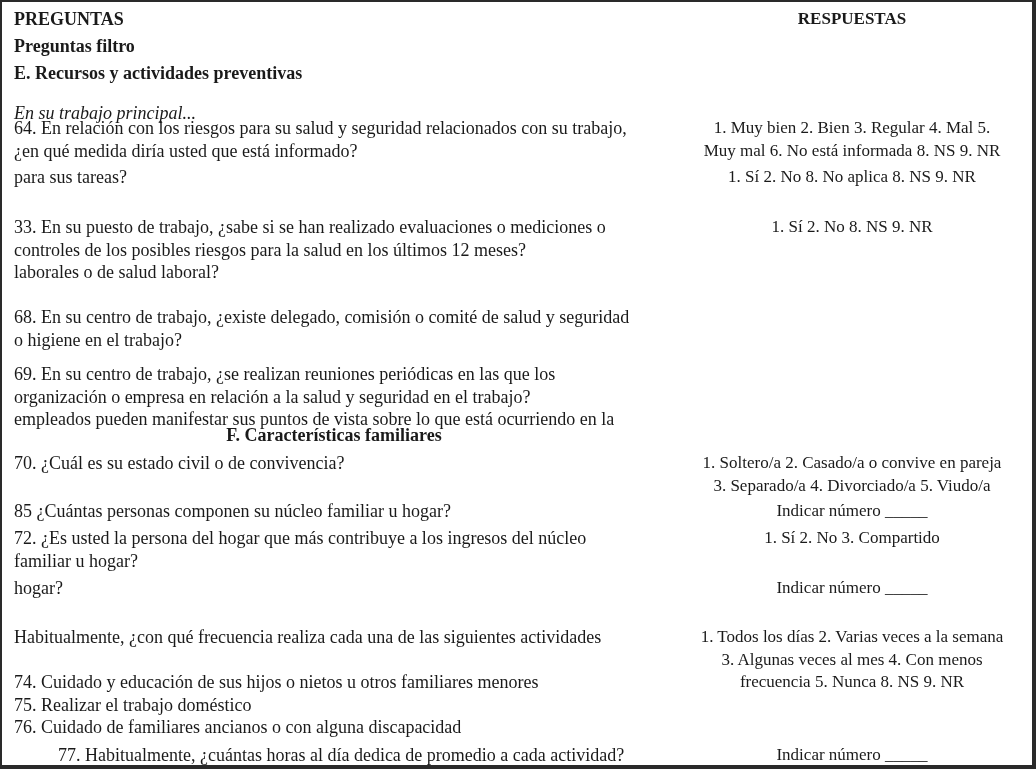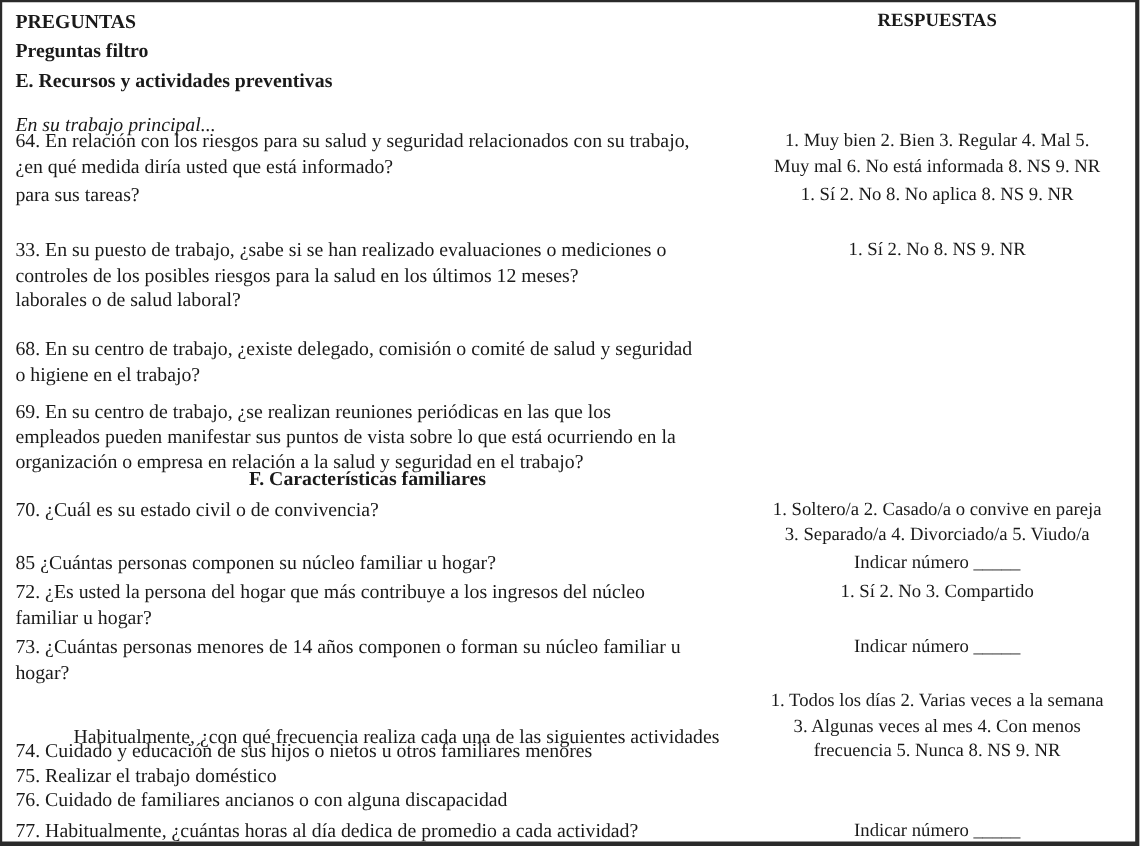--- a/index.html
+++ b/index.html
@@ -53,22 +53,22 @@
   <span class="line">laborales o de salud laboral?</span>
 </div>
 
 <div class="q" style="top:306px;">
   <span class="line">68. En su centro de trabajo, ¿existe delegado, comisión o comité de salud y seguridad</span>
   <span class="line">o higiene en el trabajo?</span>
 </div>
 
 <div class="q" style="top:338px;margin-top:25px;">
   <span class="line">69. En su centro de trabajo, ¿se realizan reuniones periódicas en las que los</span>
+  <span class="line">organización o empresa en relación a la salud y seguridad en el trabajo?</span>
   <span class="line">empleados pueden manifestar sus puntos de vista sobre lo que está ocurriendo en la</span>
-  <span class="line">organización o empresa en relación a la salud y seguridad en el trabajo?</span>
 </div>
 
 <div class="q bold" style="top:424px;text-align:center;">F. Características familiares</div>
 
 <div class="q" style="top:452px;">
   <span class="line">70. ¿Cuál es su estado civil o de convivencia?</span>
 </div>
 <div class="a" style="top:452px;">
   <span class="line">1. Soltero/a 2. Casado/a o convive en pareja</span>
   <span class="line">3. Separado/a 4. Divorciado/a 5. Viudo/a</span>
@@ -83,33 +83,32 @@
 
 <div class="q" style="top:527px;">
   <span class="line">72. ¿Es usted la persona del hogar que más contribuye a los ingresos del núcleo</span>
   <span class="line">familiar u hogar?</span>
 </div>
 <div class="a" style="top:527px;">
   <span class="line">1. Sí 2. No 3. Compartido</span>
 </div>
 
 <div class="q" style="top:577px;">
-  <span class="line">73. ¿Cuántas personas menores de 14 años componen o forman su núcleo familiar u</span>
   <span class="line">hogar?</span>
 </div>
 <div class="a" style="top:577px;">
   <span class="line">Indicar número _____</span>
 </div>
 
-<div class="q" style="top:658px;text-align:right;">
+<div class="q" style="top:626px;">
   <span class="line">Habitualmente, ¿con qué frecuencia realiza cada una de las siguientes actividades</span>
 </div>
 <div class="a" style="top:626px;">
   <span class="line">1. Todos los días 2. Varias veces a la semana</span>
   <span class="line">3. Algunas veces al mes 4. Con menos</span>
   <span class="line">frecuencia 5. Nunca 8. NS 9. NR</span>
 </div>
 <div class="q" style="top:671px;">74. Cuidado y educación de sus hijos o nietos u otros familiares menores</div>
 <div class="q" style="top:694px;">75. Realizar el trabajo doméstico</div>
 <div class="q" style="top:716px;">76. Cuidado de familiares ancianos o con alguna discapacidad</div>
 
-<div class="q" style="top:744px;">77. Habitualmente, ¿cuántas horas al día dedica de promedio a cada actividad?</div>
+<div class="q" style="top:744px;margin-left:44px;">77. Habitualmente, ¿cuántas horas al día dedica de promedio a cada actividad?</div>
 <div class="a" style="top:744px;">Indicar número _____</div>
 
 </body></html>

